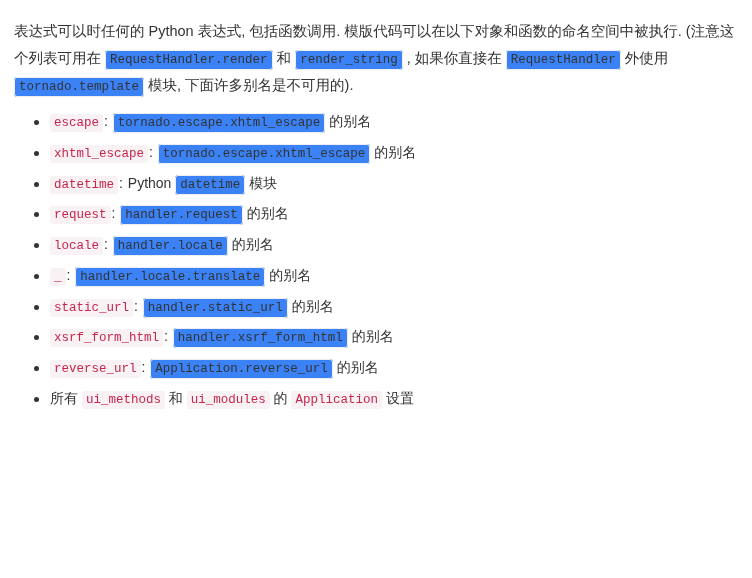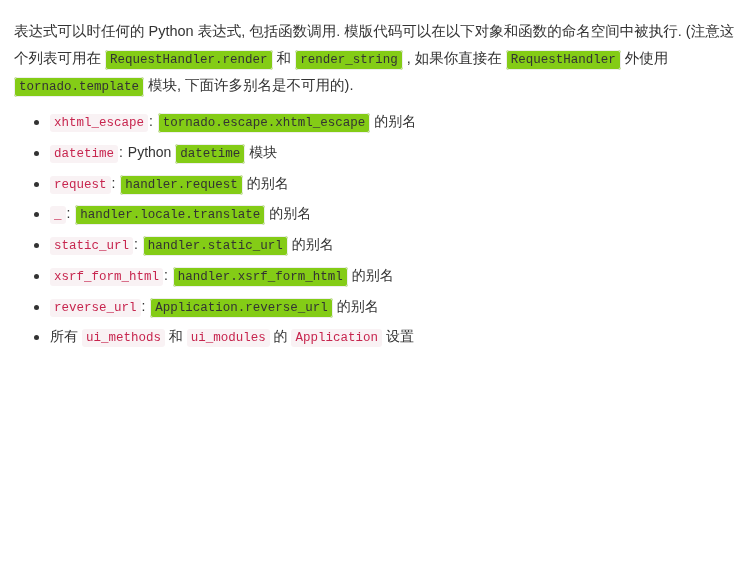--- a/index.html
+++ b/index.html
@@ -30,21 +30,21 @@
   code {
     font-family: "Liberation Mono", "DejaVu Sans Mono", monospace;
     font-size: 12.5px;
     background: #f9f2f4;
     color: #c7254e;
     padding: 2px 4px;
     border-radius: 3px;
     white-space: nowrap;
   }
   code.plain {
-    background: #84cc16;
+    background: #3b82f6;
     color: #333333;
     border: 1px solid #eeeeee;
   }
   ul.alias-list {
     list-style: none;
     margin: 6px 0 0 0;
     padding: 0 0 0 18px;
   }
   ul.alias-list > li {
     position: relative;
@@ -83,20 +83,25 @@
     <code class="plain">render_string</code>
     <span class="txt">, 如果你直接在</span>
     <code class="plain">RequestHandler</code>
     <span class="txt">外使用</span>
     <code class="plain">tornado.template</code>
     <span class="txt">模块, 下面许多别名是不可用的).</span>
   </p>
 
   <ul class="alias-list">
 
+    <li>
+      <code>escape</code><span class="sep">:</span>
+      <code class="plain">tornado.escape.xhtml_escape</code>
+      <span class="txt">的别名</span>
+    </li>
 
     <li>
       <code>xhtml_escape</code><span class="sep">:</span>
       <code class="plain">tornado.escape.xhtml_escape</code>
       <span class="txt">的别名</span>
     </li>
 
 
 
 
@@ -109,20 +114,25 @@
     </li>
 
 
     <li>
       <code>request</code><span class="sep">:</span>
       <code class="plain">handler.request</code>
       <span class="txt">的别名</span>
     </li>
 
 
+    <li>
+      <code>locale</code><span class="sep">:</span>
+      <code class="plain">handler.locale</code>
+      <span class="txt">的别名</span>
+    </li>
 
     <li>
       <code>_</code><span class="sep">:</span>
       <code class="plain">handler.locale.translate</code>
       <span class="txt">的别名</span>
     </li>
 
     <li>
       <code>static_url</code><span class="sep">:</span>
       <code class="plain">handler.static_url</code>

